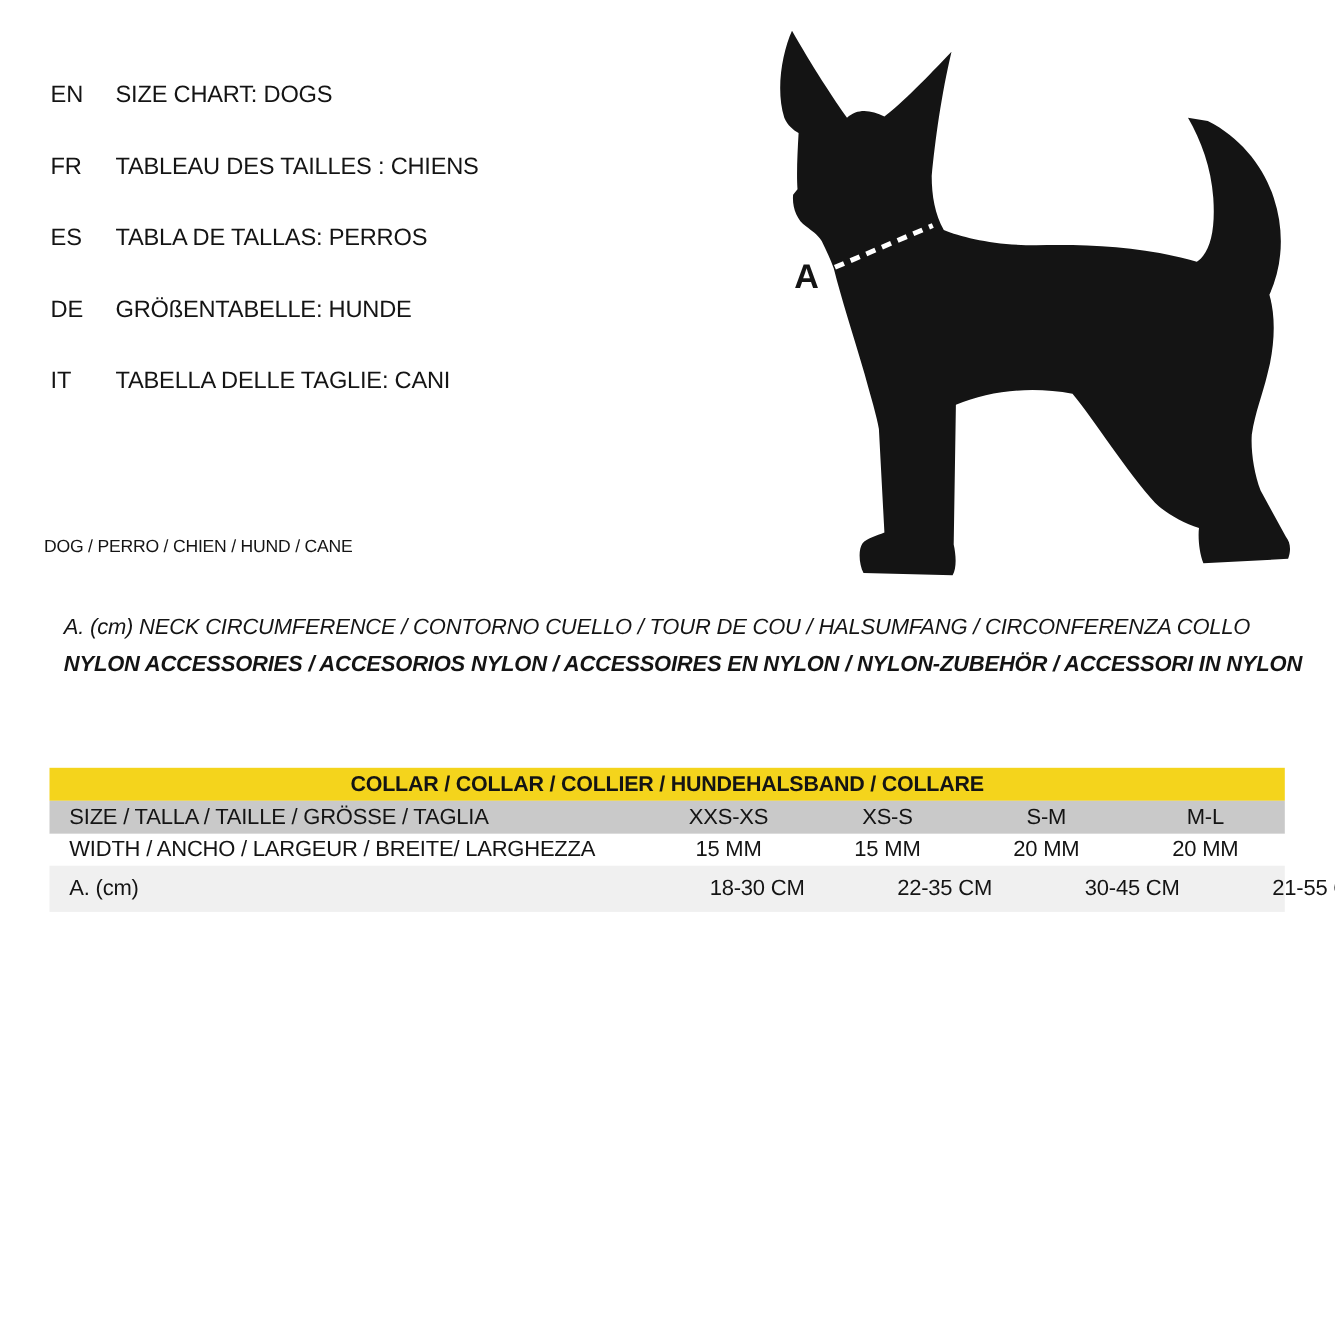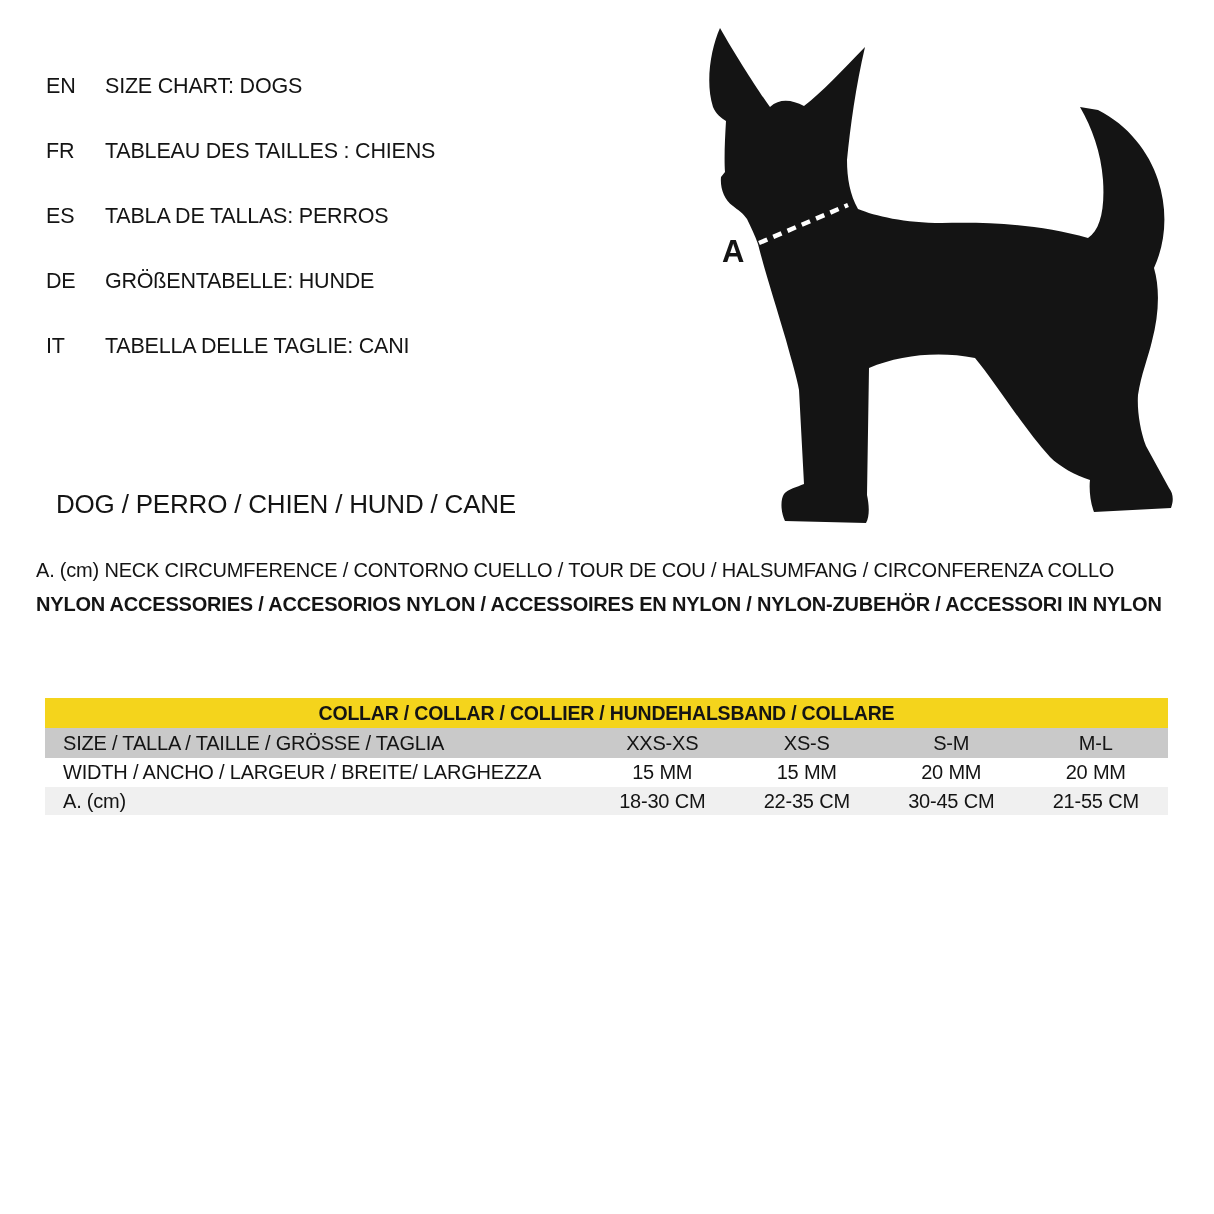--- a/index.html
+++ b/index.html
@@ -29,40 +29,40 @@
   .lang-code{width:59px;flex:0 0 59px;}
 
   
   .dog-figure{position:absolute;left:680px;top:10px;width:520px;height:520px;}
   .dog-figure path{fill:var(--ink);}
   .measure-line{stroke:var(--dash_white);stroke-width:4.5;stroke-dasharray:9 6.5;fill:none;}
   .measure-label{font-family:"Liberation Sans", sans-serif;font-size:31px;font-weight:bold;fill:var(--ink);}
 
   
   .animal-label{
-    position:absolute;left:56px;top:489px;
-    font-size:26px;font-weight:500;letter-spacing:-0.2px;
+    position:absolute;left:40px;top:489px;
+    font-size:16px;font-weight:500;letter-spacing:-0.2px;
   }
 
   
-  .note{position:absolute;left:36px;white-space:nowrap;letter-spacing:-0.2px;}
+  .note{position:absolute;left:58px;white-space:nowrap;letter-spacing:-0.2px;font-style:italic;}
   .note-measure{top:559px;font-size:20px;}
   .note-material{top:593px;font-size:20px;font-weight:bold;}
 
   
   .size-table{position:absolute;left:45px;top:698px;width:1123px;}
   .t-header{
     height:30px;background:var(--accent_yellow);
     display:flex;align-items:center;justify-content:center;
     font-size:19.5px;font-weight:bold;letter-spacing:-0.2px;
   }
   .t-row{display:flex;align-items:center;font-size:20px;letter-spacing:-0.2px;}
   .t-row.gray{background:var(--row_gray);height:30px;}
   .t-row.white{background:#ffffff;height:29px;}
-  .t-row.light{background:var(--row_light);height:28px;}
+  .t-row.light{background:var(--row_light);height:42px;gap:26px;}
   .t-label{flex:0 0 545px;padding-left:18px;}
   .t-val{flex:0 0 144.5px;text-align:center;}
 </style>
 </head>
 <body>
 
 <div class="canvas">
 
   <ul class="lang-list">
     <li class="lang-row">

